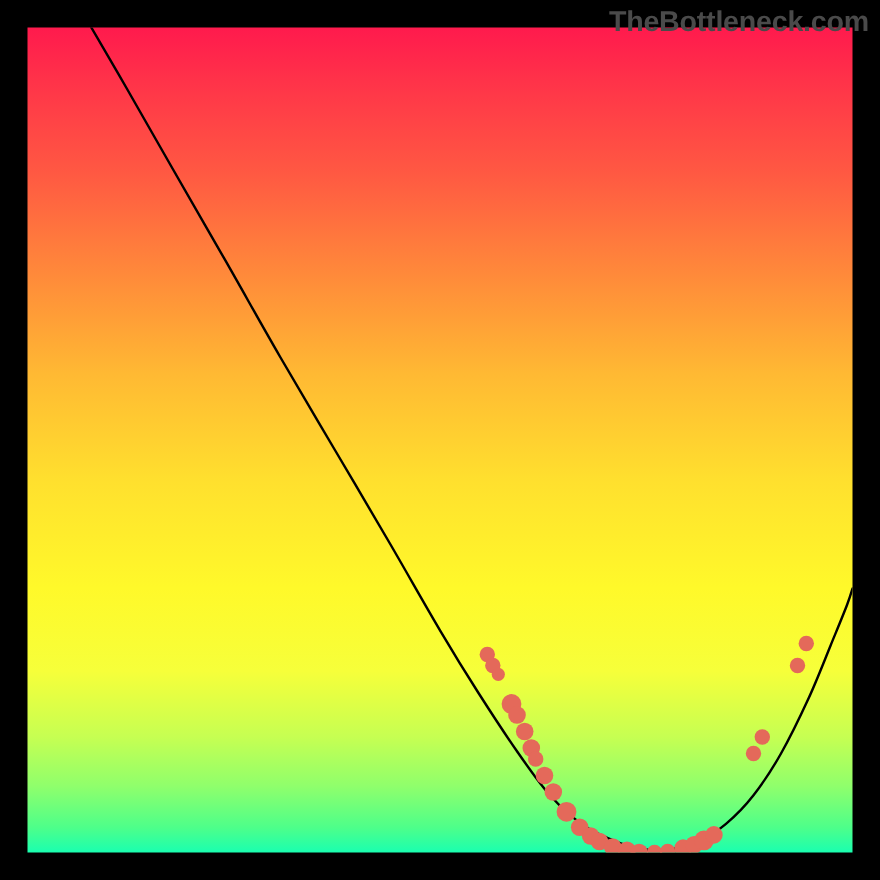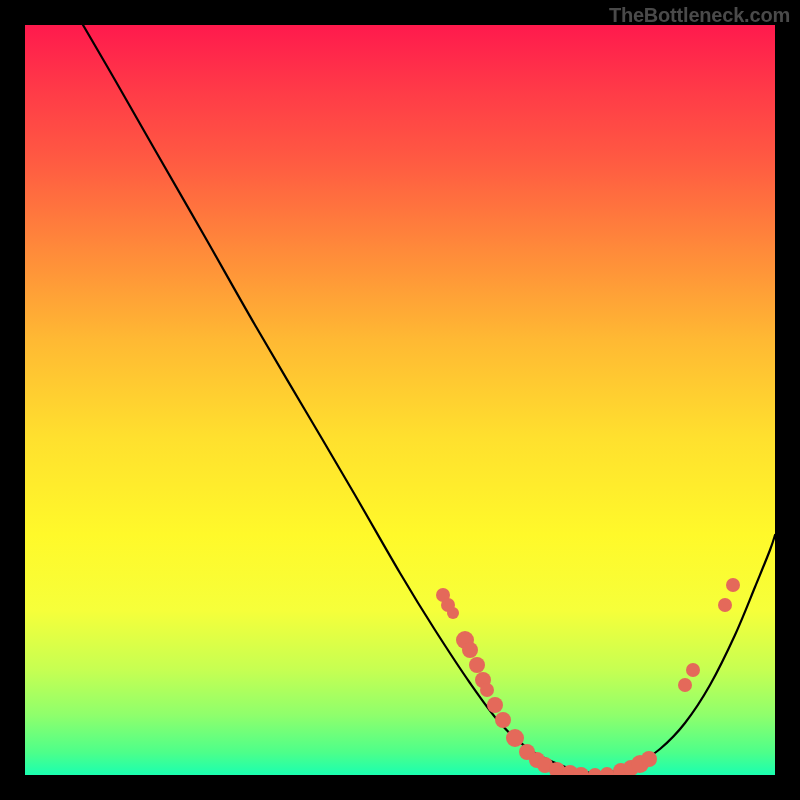--- a/index.html
+++ b/index.html
@@ -30,21 +30,21 @@
       #8fff6c 92%,
       #4dff8a 97%,
       #1affb0 100%
     );
   }
   .watermark {
     position: absolute;
     top: 4px;
     right: 10px;
     color: #4a4a4a;
-    font-size: 20px;
+    font-size: 26px;
     font-weight: 600;
     letter-spacing: -0.2px;
     z-index: 10;
     font-family: Arial, sans-serif;
   }
   svg.plot {
     position: absolute;
     left: 0;
     top: 0;
     width: 750px;

